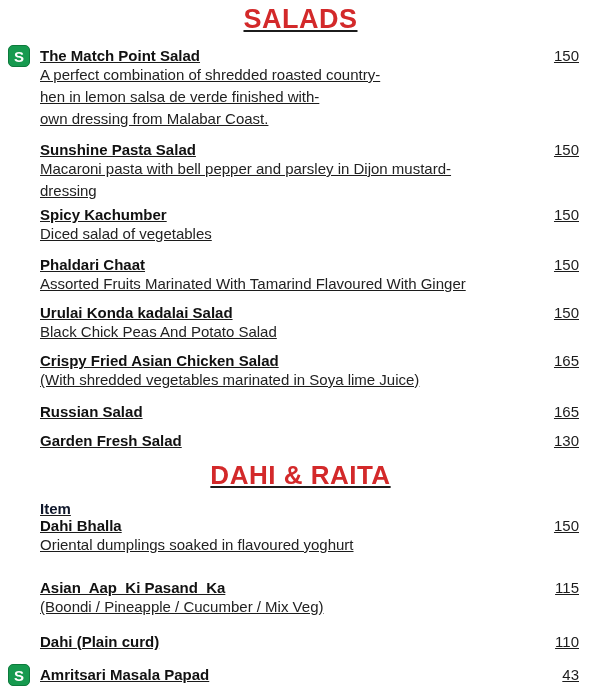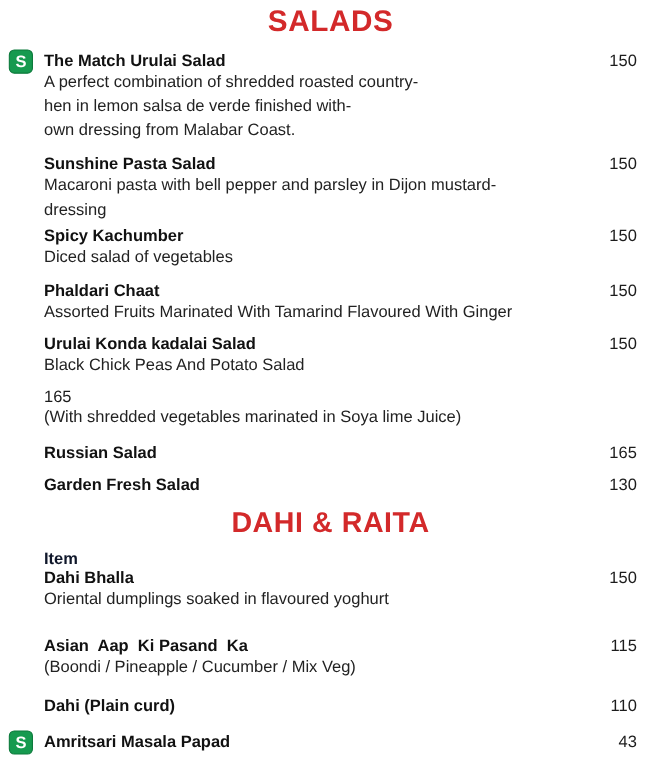--- a/index.html
+++ b/index.html
@@ -2,21 +2,21 @@
 <html><head>
 <meta charset="utf-8">
 <style>
   html, body { margin: 0; padding: 0; background: #ffffff; }
   body {
     width: 605px; height: 700px;
     font-family: "Liberation Sans", sans-serif;
     color: #1c1c1c;
     overflow: hidden;
   }
-  .menu { position: relative; width: 601px; height: 700px; }
+  .menu { position: relative; width: 601px; height: 700px; text-decoration: underline; }
 
   .heading {
     text-align: center;
     font-size: 27px;
     font-weight: 700;
     letter-spacing: 0.5px;
     color: #d3292a;
     margin: 0;
     padding-top: 5px;
     line-height: 29px;
@@ -62,21 +62,21 @@
 <body>
 
 <div class="menu">
 
   <div class="heading">SALADS</div>
   <div class="first-gap"></div>
 
   <div class="item mb11">
     <span class="badge">S</span>
     <div class="row">
-      <span class="name">The Match Urulai Salad</span>
+      <span class="name">The Match Point Salad</span>
       <span class="price">150</span>
     </div>
     <div class="desc">A perfect combination of shredded roasted country-</div>
     <div class="desc">hen in lemon salsa de verde finished with-</div>
     <div class="desc">own dressing from Malabar Coast.</div>
   </div>
 
   <div class="item mb4">
     <div class="row">
       <span class="name">Sunshine Pasta Salad</span>
@@ -105,20 +105,21 @@
   <div class="item mb9">
     <div class="row">
       <span class="name">Urulai Konda kadalai Salad</span>
       <span class="price">150</span>
     </div>
     <div class="desc">Black Chick Peas And Potato Salad</div>
   </div>
 
   <div class="item mb12">
     <div class="row">
+      <span class="name">Crispy Fried Asian Chicken Salad</span>
       <span class="price">165</span>
     </div>
     <div class="desc">(With shredded vegetables marinated in Soya lime Juice)</div>
   </div>
 
   <div class="item mb12">
     <div class="row">
       <span class="name">Russian Salad</span>
       <span class="price">165</span>
     </div>

